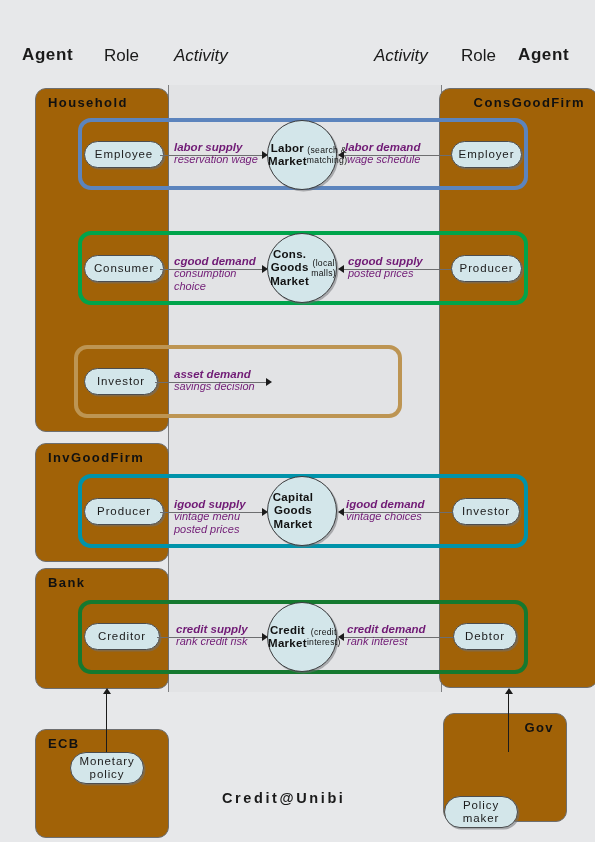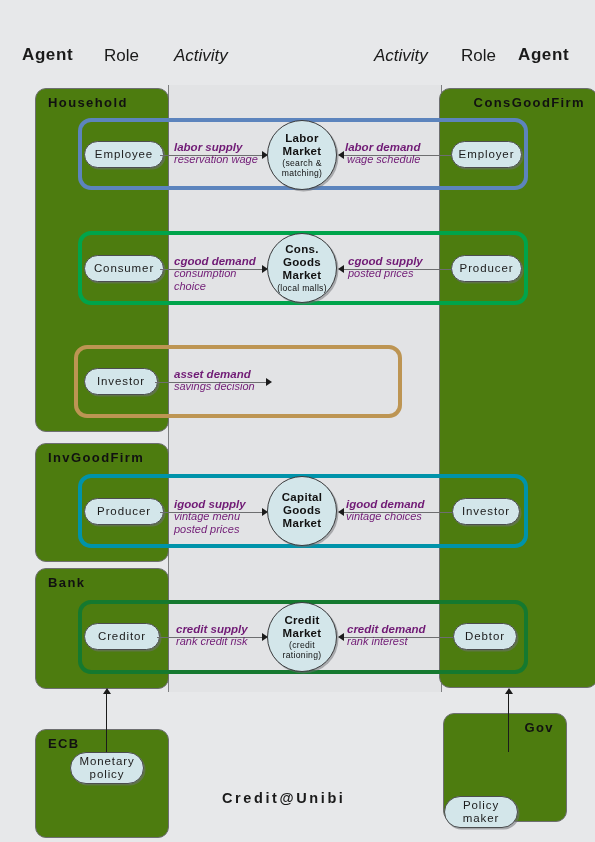--- a/index.html
+++ b/index.html
@@ -14,21 +14,21 @@
   
   .colhead{position:absolute;font-size:17px;color:#1a1a1a;white-space:nowrap;}
   .colhead.bold{font-weight:bold;letter-spacing:.6px;}
   .colhead.ital{font-style:italic;}
 
   
   .band{position:absolute;background:#e2e3e5;border-left:1px solid #7e7f81;border-right:1px solid #7e7f81;}
 
   
   .agentbox{
-    position:absolute;background:#4d7c0f;
+    position:absolute;background:#a16207;
     border:1.4px solid #6d6e70;border-radius:11px;
     box-sizing:border-box;
   }
   .agentbox .title{
     position:absolute;top:6px;font-size:13px;font-weight:bold;
     letter-spacing:1.4px;color:#111;white-space:nowrap;
   }
   .agentbox .title.left{left:12px;}
   .agentbox .title.right{right:12px;}
 
@@ -45,21 +45,21 @@
     display:flex;align-items:center;justify-content:center;
     font-size:11.5px;color:#1b1b1b;letter-spacing:.9px;
     box-shadow:1.5px 1.5px 0 rgba(110,112,115,.55);
     text-align:center;line-height:1.15;
   }
 
   
   .circle{
     position:absolute;box-sizing:border-box;border-radius:50%;
     background:#d3e6ea;border:1.4px solid #3a3b3d;
-    display:flex;flex-direction:column;align-items:center;justify-content:center;
+    display:flex;flex-direction:row;align-items:center;
     box-shadow:1.5px 1.5px 0 rgba(110,112,115,.5);
   }
   .circle .cname{font-size:11.5px;font-weight:bold;color:#111;letter-spacing:.3px;line-height:1.15;text-align:center;}
   .circle .csub{font-size:8.6px;color:#111;letter-spacing:.3px;line-height:1.12;text-align:center;margin-top:1px;}
 
   
   .hline{position:absolute;height:1.2px;background:#6d6e70;}
   .arrowR{position:absolute;width:0;height:0;border-top:4.3px solid transparent;border-bottom:4.3px solid transparent;border-left:6.4px solid #1b1b1b;}
   .arrowL{position:absolute;width:0;height:0;border-top:4.3px solid transparent;border-bottom:4.3px solid transparent;border-right:6.4px solid #1b1b1b;}
   .vline{position:absolute;width:1.3px;background:#1b1b1b;}
@@ -221,21 +221,21 @@
 
   <div class="hline" style="left:157px;top:637px;width:106px;"></div>
   <div class="arrowR" style="left:262px;top:632.5px;"></div>
   <div class="flow" style="left:176px;top:623px;">
     <span class="main">credit supply</span>
     <span class="sub">rank credit risk</span>
   </div>
 
   <div class="circle" style="left:267px;top:602px;width:70px;height:70px;">
     <div class="cname" style="max-width:52px;">Credit Market</div>
-    <div class="csub" style="max-width:50px;">(credit rationing)</div>
+    <div class="csub" style="max-width:50px;">(credit interest)</div>
   </div>
 
   <div class="hline" style="left:344px;top:637px;width:110px;"></div>
   <div class="arrowL" style="left:338px;top:632.5px;"></div>
   <div class="flow" style="left:347px;top:623px;">
     <span class="main">credit demand</span>
     <span class="sub">rank interest</span>
   </div>
 
   <div class="pill" style="left:453px;top:623px;width:64px;height:27px;">

